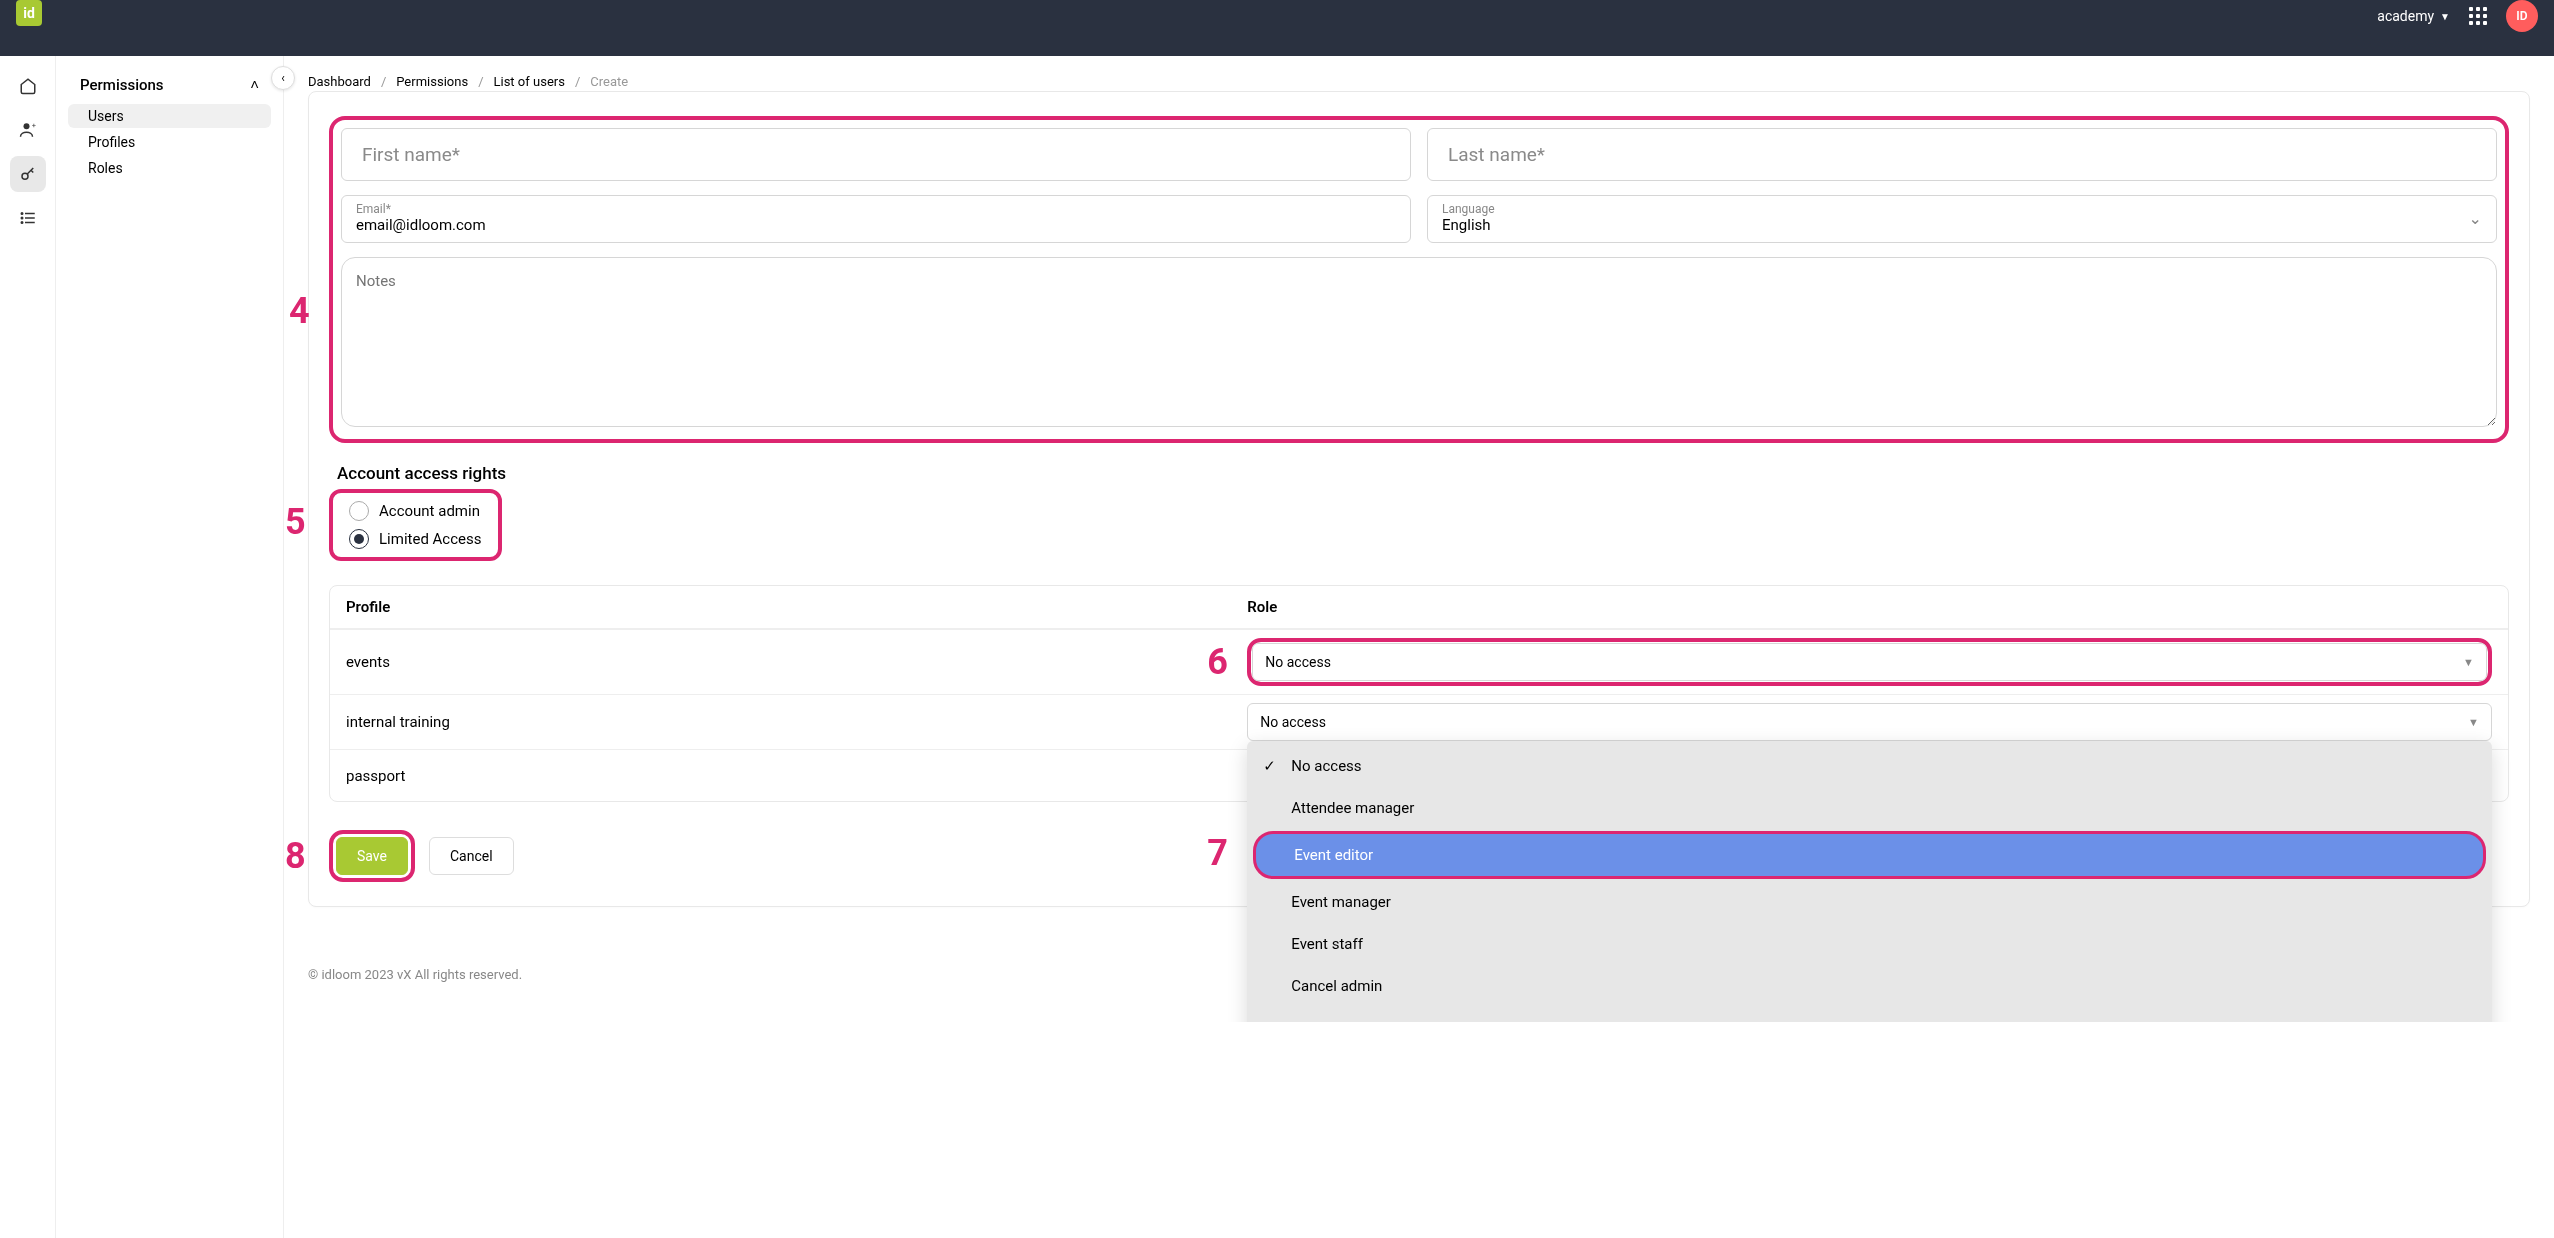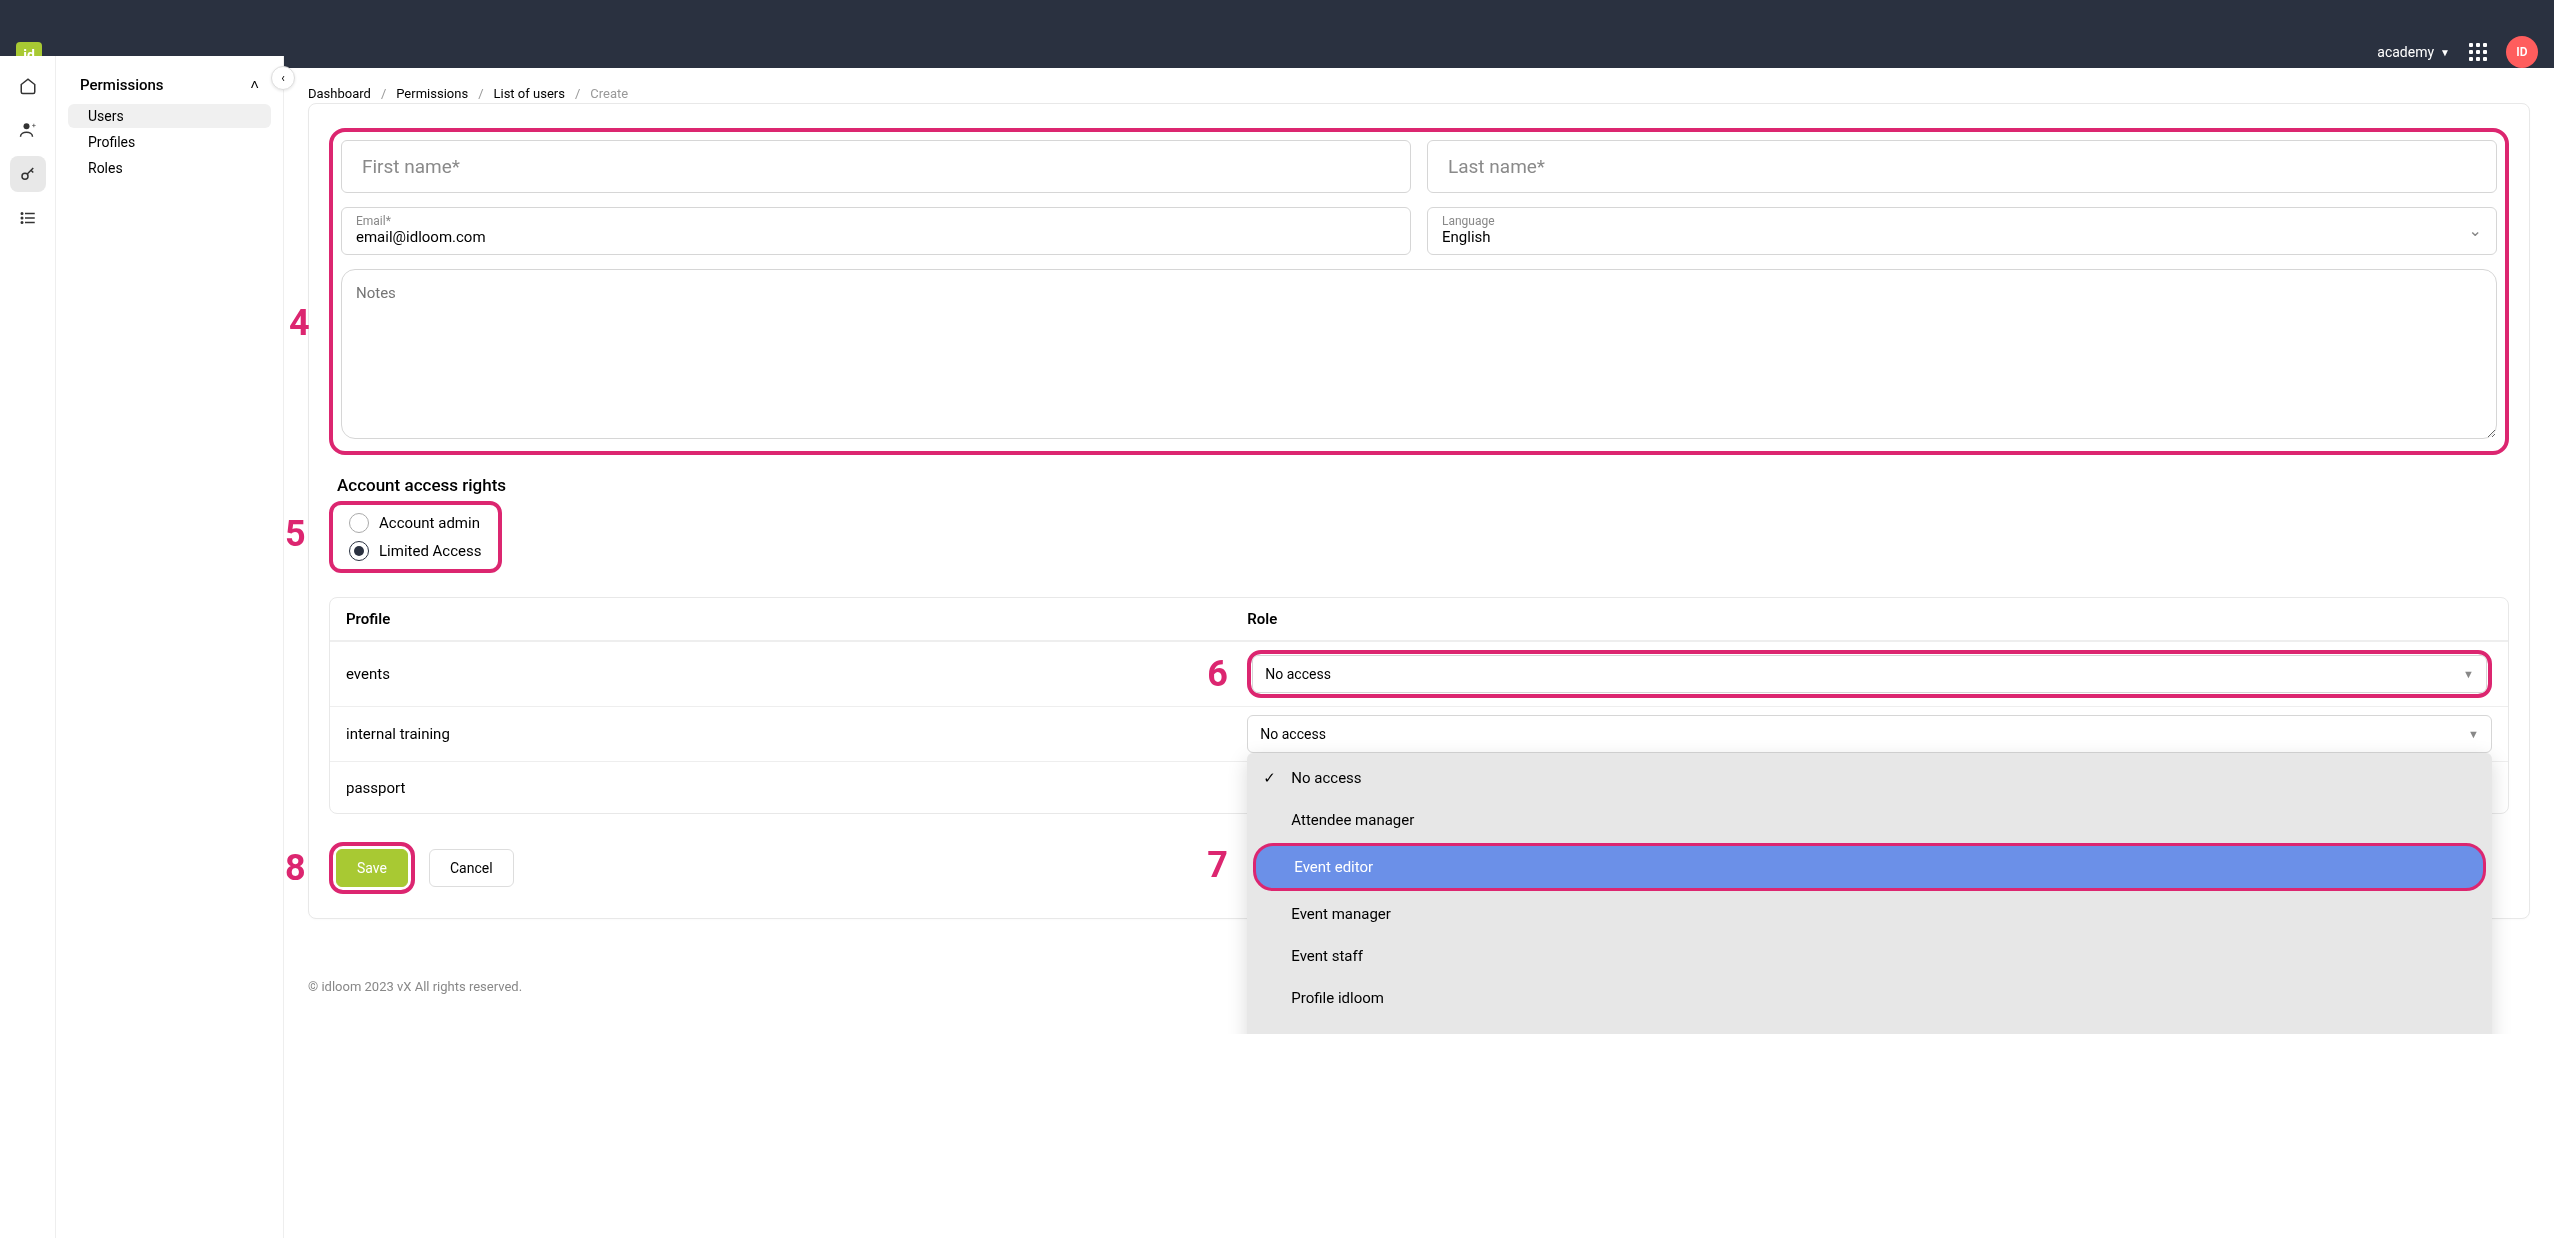--- a/index.html
+++ b/index.html
@@ -1,19 +1,19 @@
 <!DOCTYPE html>
 <html><head>
 <meta charset="utf-8">
 <style>
 * { margin: 0; padding: 0; box-sizing: border-box; font-family: -apple-system, BlinkMacSystemFont, "Segoe UI", Roboto, sans-serif; }
 body { background: #ffffff; overflow-x: hidden; }
 
 
-.navbar { background: #2a3140; height: 68px; display: flex; align-items: flex-end; padding: 0 16px; justify-content: space-between; }
+.navbar { background: #2a3140; height: 56px; display: flex; align-items: flex-start; padding: 0 16px; justify-content: space-between; }
 .logo { width: 26px; height: 26px; background: #a8c933; border-radius: 4px; display: flex; align-items: center; justify-content: center; color: #fff; font-weight: bold; font-size: 14px; }
 .navbar-right { display: flex; align-items: center; gap: 16px; }
 .account-menu { display: flex; align-items: center; gap: 6px; color: #fff; font-size: 14px; cursor: pointer; }
 .chevron-down { font-size: 10px; }
 .apps-icon { width: 24px; height: 24px; display: grid; grid-template-columns: repeat(3, 4px); grid-template-rows: repeat(3, 4px); gap: 3px; align-content: center; justify-content: center; cursor: pointer; }
 .apps-icon span { background: #fff; border-radius: 1px; }
 .avatar { width: 32px; height: 32px; border-radius: 50%; background: #ff5d5d; display: flex; align-items: center; justify-content: center; color: #fff; font-size: 12px; font-weight: 600; cursor: pointer; }
 
 
 .left-rail { position: fixed; left: 0; top: 56px; bottom: 0; width: 56px; background: #fff; border-right: 1px solid #eee; display: flex; flex-direction: column; align-items: center; padding-top: 12px; gap: 8px; }
@@ -234,21 +234,21 @@
           <div class="dropdown">
             <span class="annot-label" style="left:-40px;top:112px">7</span>
             <div class="dd-item">
               <span class="check">✓</span>
               <span>No access</span>
             </div>
             <div class="dd-item"><span>Attendee manager</span></div>
             <div class="dd-item hl"><span>Event editor</span></div>
             <div class="dd-item"><span>Event manager</span></div>
             <div class="dd-item"><span>Event staff</span></div>
-            <div class="dd-item"><span>Profile idloom</span></div>
+            <div class="dd-item"><span>Cancel admin</span></div>
             <div class="dd-item"><span>Role</span></div>
           </div>
         </div>
       </div>
       <div class="tbl-row">
         <div class="col-profile">passport</div>
         <div class="col-role">
           <div class="select">
             <span></span>
             <span class="caret">▼</span>

